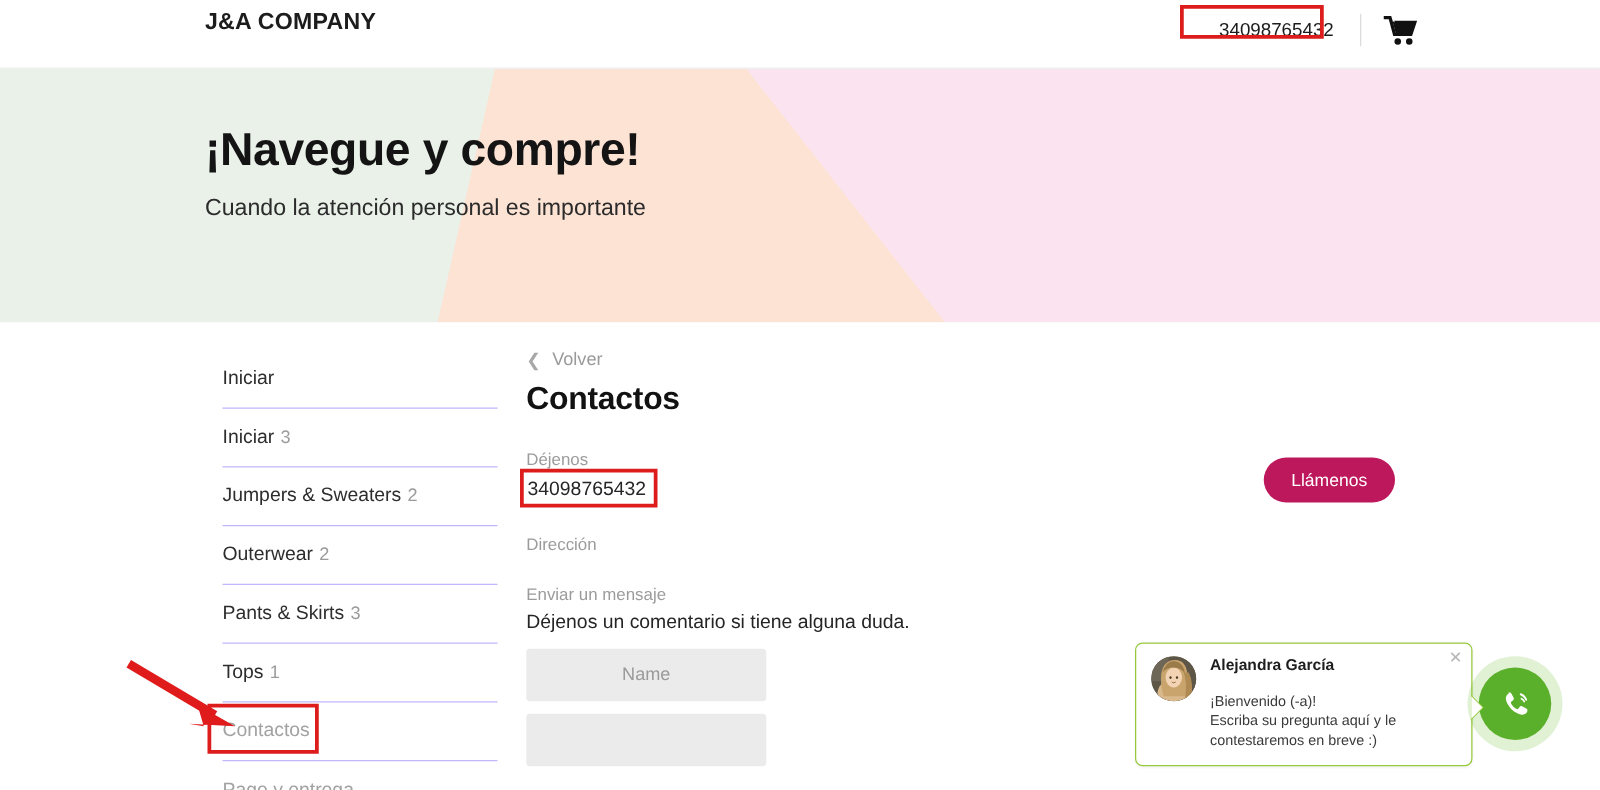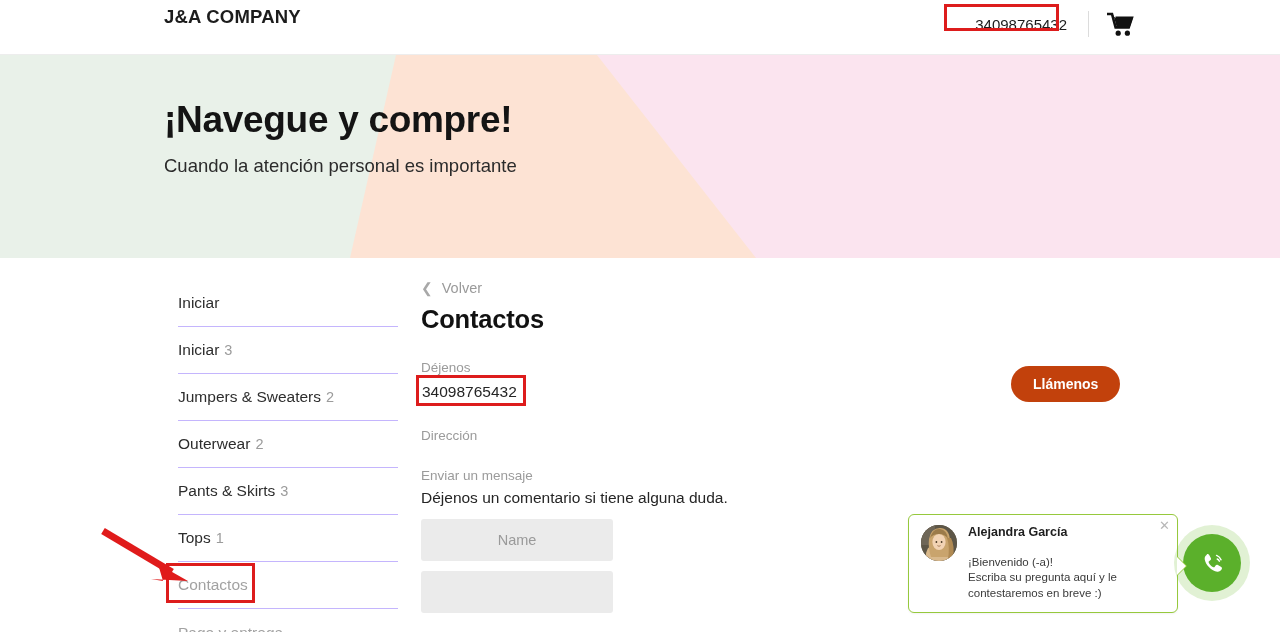--- a/index.html
+++ b/index.html
@@ -183,24 +183,24 @@
     display: block;
     text-align: center;
   }
   .text-input::placeholder { color: #9a9a9a; }
   #input-2 { margin-top: 10px; }
 
   
   #call-btn {
     position: absolute;
     left: 1011px; top: 366px;
-    background: #c2410c;
+    background: #be185d;
     color: #ffffff;
     font-size: 14px;
-    font-weight: bold;
+    font-weight: normal;
     border: none;
     border-radius: 18px;
     padding: 10px 22px;
     cursor: pointer;
     font-family: "Liberation Sans", sans-serif;
   }
 
   
   #chat-bubble {
     position: absolute;

